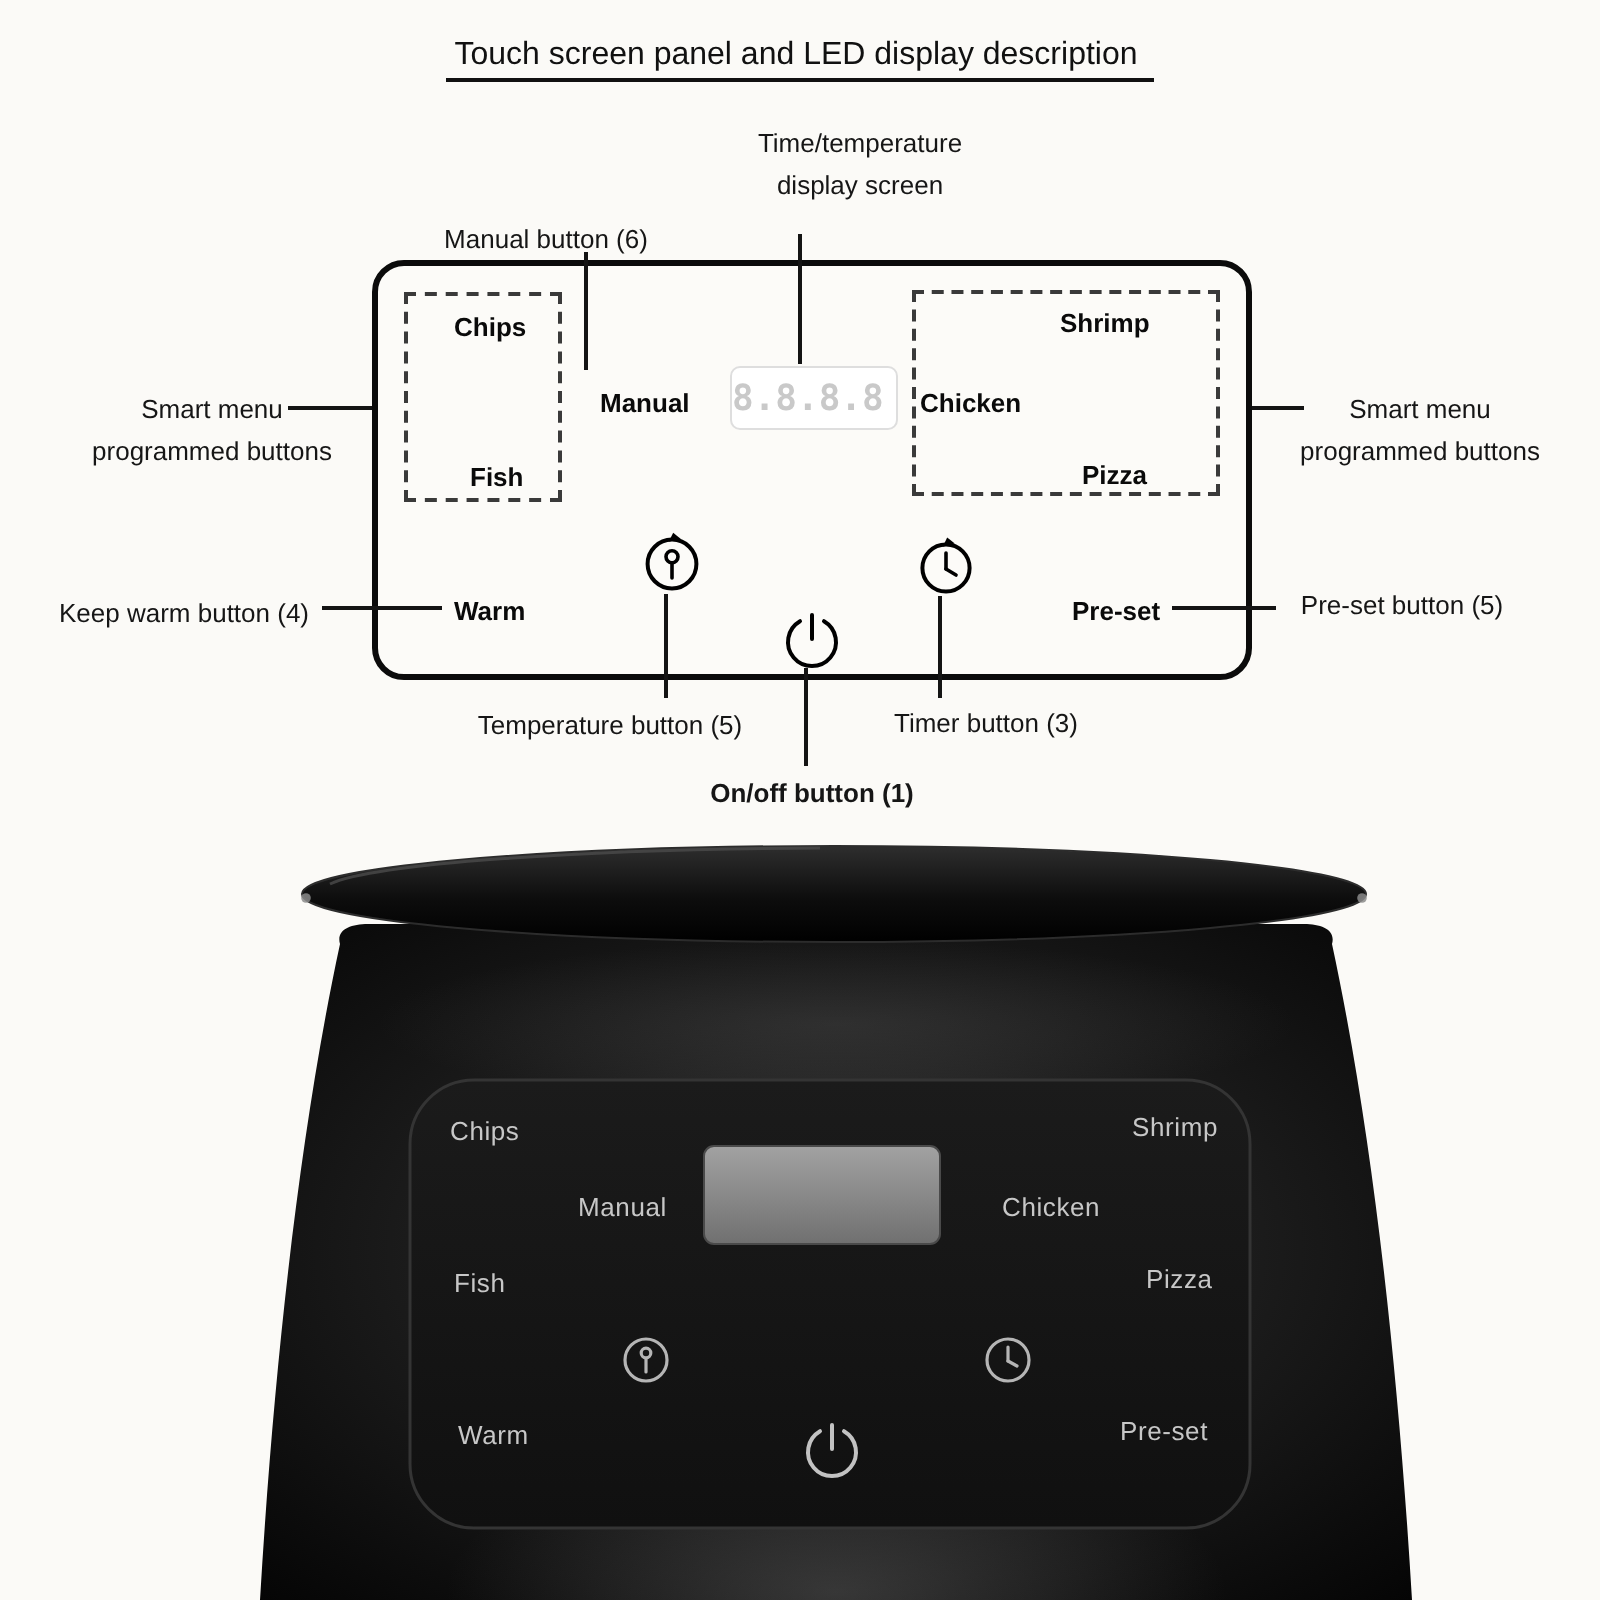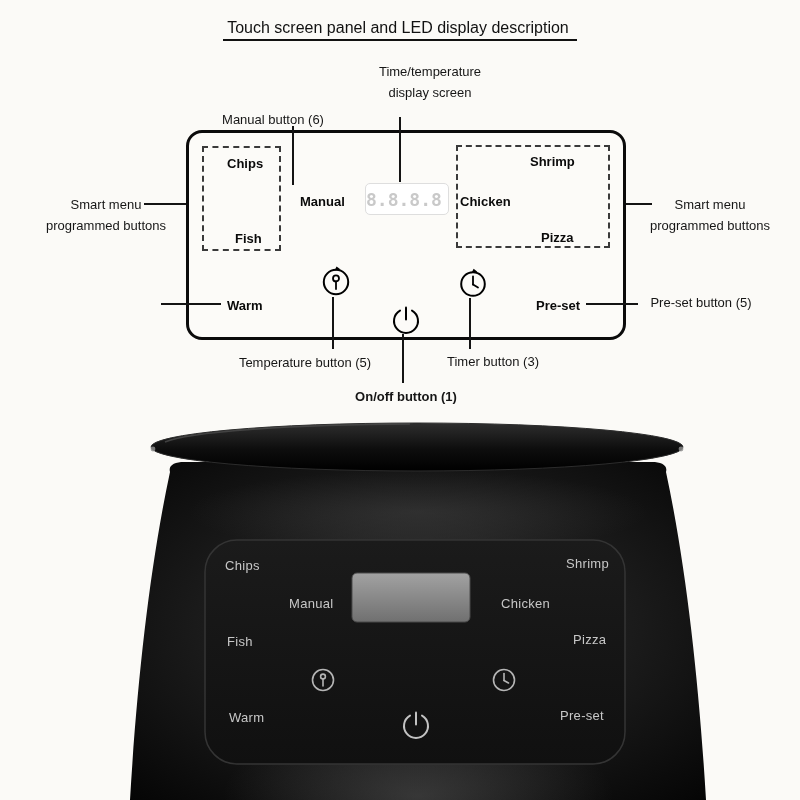--- a/index.html
+++ b/index.html
@@ -144,20 +144,21 @@
   <div class="callout co-smart-left">
     <div>Smart menu</div>
     <div>programmed buttons</div>
   </div>
 
   <div class="callout co-smart-right">
     <div>Smart menu</div>
     <div>programmed buttons</div>
   </div>
 
+  <div class="callout co-warm">Keep warm button (4)</div>
   <div class="callout co-preset">Pre-set button (5)</div>
   <div class="callout co-temp">Temperature button (5)</div>
   <div class="callout co-timer">Timer button (3)</div>
   <div class="callout co-power">On/off button (1)</div>
 
   <div class="product">
     <svg width="800" height="380" viewBox="0 0 800 380">
       <defs>
         <radialGradient id="bodyGrad" cx="50%" cy="48%" r="72%">
           <stop offset="0%" stop-color="#3a3a3a"></stop>

